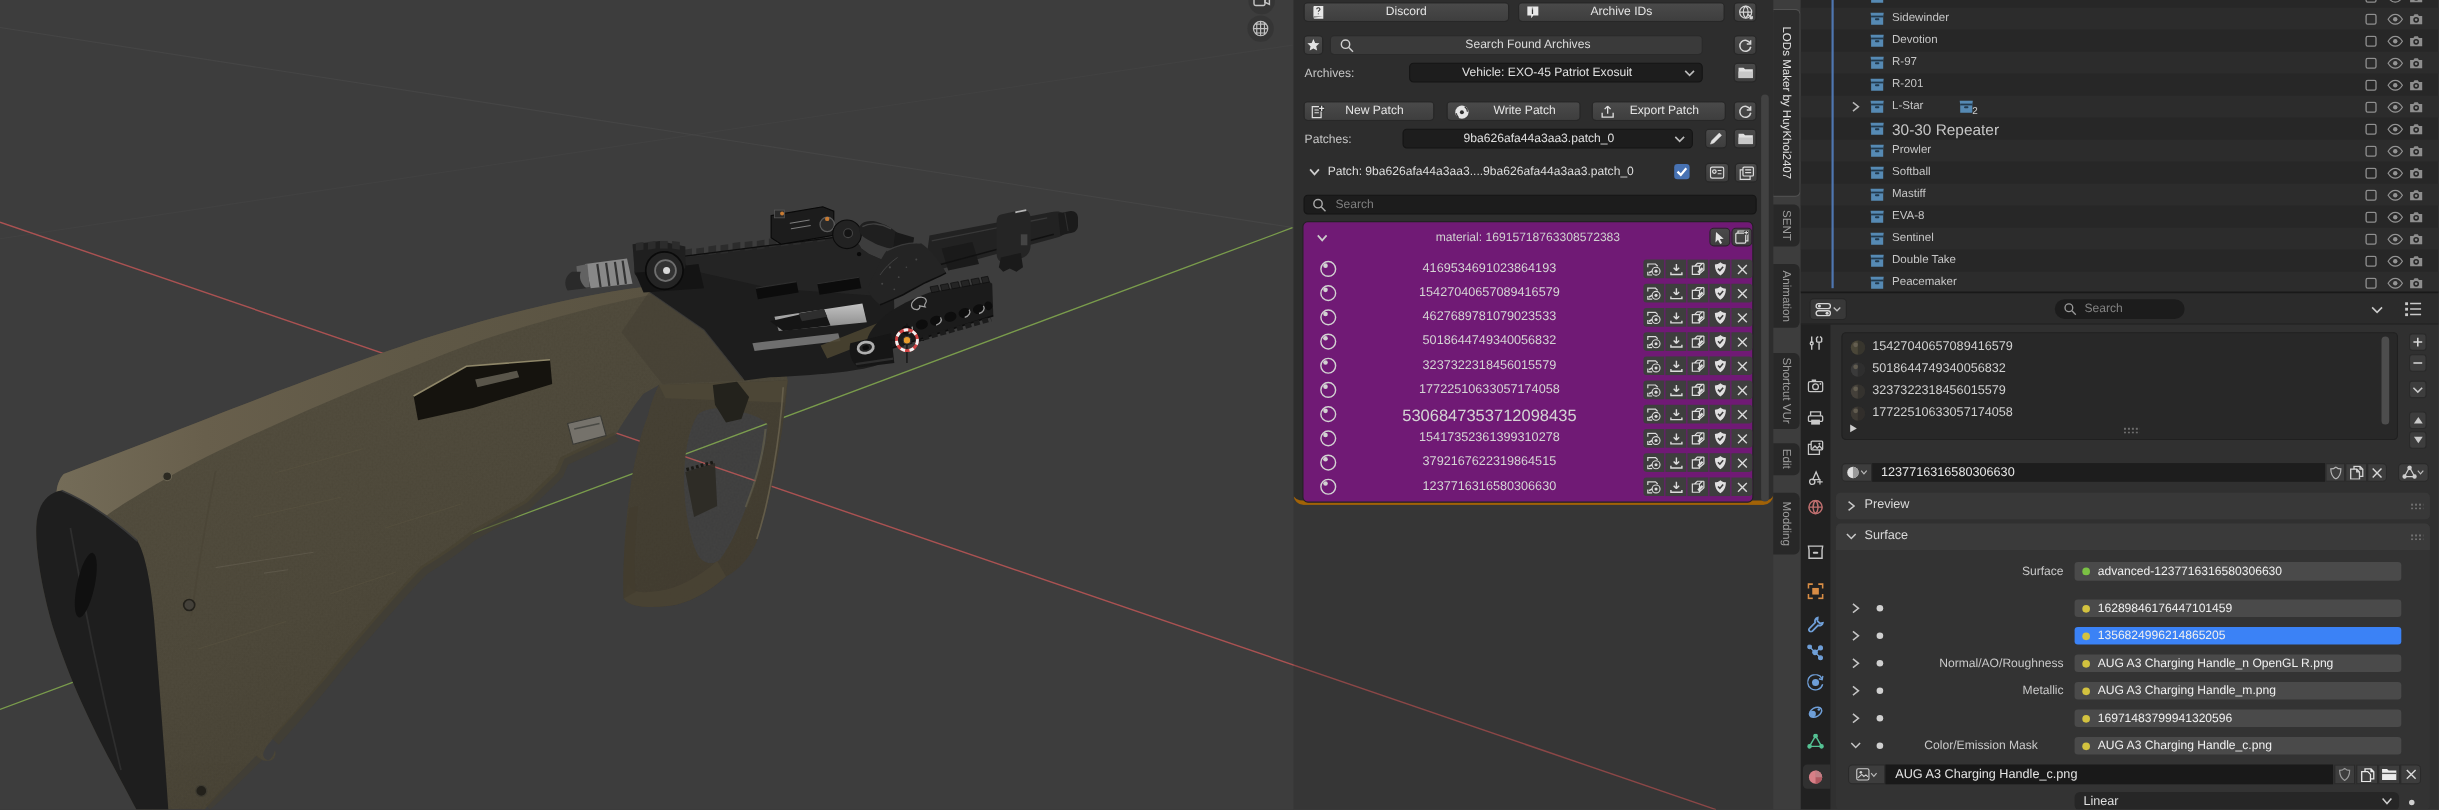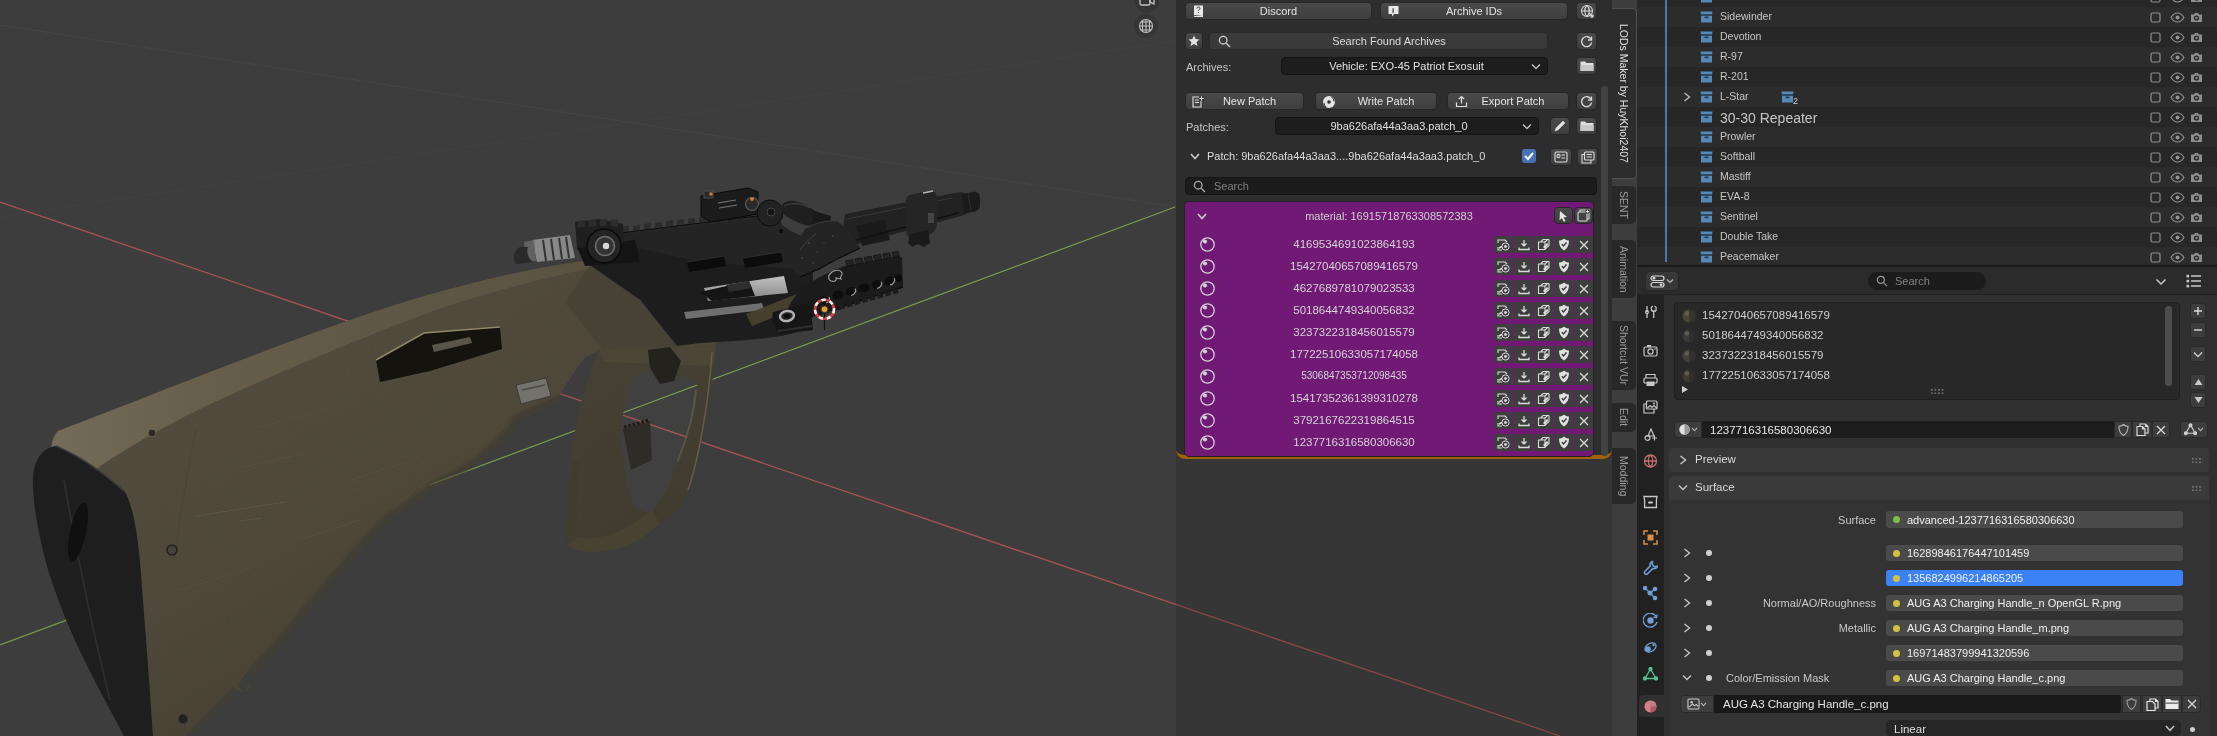--- a/index.html
+++ b/index.html
@@ -617,21 +617,21 @@
                 <path d="M1,1 L9,9 M9,1 L1,9" stroke="#d8d8d8" stroke-width="1.3"></path>
               </svg>
             </div>
  </div>
 </div>
 <div class="abs" style="left:0;top:166.0px;width:410px;height:17px">
  <svg width="17" height="17" viewBox="0 0 17 17" class="abs" style="left:14px;top:0">
             <circle cx="8.5" cy="8.5" r="6.7" fill="none" stroke="#d2d2d2" stroke-width="1.3"></circle>
             <circle cx="6" cy="5.5" r="2.1" fill="#d2d2d2"></circle>
           </svg>
- <div class="abs" style="left:29px;top:2px;width:280px;text-align:center;color:#d4d4d4;font-size:10px">5306847353712098435</div>
+ <div class="abs" style="left:29px;top:2px;width:280px;text-align:center;color:#d4d4d4;font-size:15px">5306847353712098435</div>
  <div class="abs" style="left:309px;top:0;width:99px;height:17px;display:flex;gap:1px">
   <div style="flex:1;background:#3e3e3e;border-radius:3px 0 0 3px;display:flex;align-items:center;justify-content:center">
               <svg width="13" height="12" viewBox="0 0 13 12" fill="none" stroke="#dcdcdc" stroke-width="1">
                 <path d="M1,4 L1,1 L8,1 L10,3 M1,8 L1,11 L5,11" stroke-width="1.1"></path>
                 <circle cx="8.5" cy="7.5" r="3.6"></circle>
                 <circle cx="8.5" cy="7.5" r="1.4" fill="#dcdcdc" stroke="none"></circle>
                 <path d="M5,7.5 L2,9" stroke-width="1.4"></path>
               </svg>
             </div>
   <div style="flex:1;background:#3e3e3e;display:flex;align-items:center;justify-content:center">
@@ -1353,21 +1353,21 @@
       </svg>
 <span class="abs" style="left:69px;top:383px;width:6px;height:6px;border-radius:50%;background:#d0d0d0"></span>
 <div class="abs" style="left:249px;top:378px;width:297px;height:16px;background:#4a4a4a;border-radius:3px;display:flex;align-items:center">
 <span style="width:7px;height:7px;border-radius:50%;background:#d3c23f;margin-left:7px"></span>
 <span style="margin-left:7px;color:#f0f0f0;font-size:11px">16971483799941320596</span>
       </div>
 <svg width="10" height="8" viewBox="0 0 10 8" class="abs" style="left:45px;top:407px">
         <path d="M1,1.5 L5,5.5 L9,1.5" stroke="#c4c4c4" stroke-width="1.4" fill="none"></path>
       </svg>
 <span class="abs" style="left:69px;top:408px;width:6px;height:6px;border-radius:50%;background:#d0d0d0"></span>
-<div class="abs" style="left:89px;top:405px;width:150px;text-align:left;color:#c9c9c9;font-size:11px">Color/Emission Mask</div>
+<div class="abs" style="left:89px;top:405px;width:150px;text-align:center;color:#c9c9c9;font-size:11px">Color/Emission Mask</div>
 <div class="abs" style="left:249px;top:403px;width:297px;height:16px;background:#4a4a4a;border-radius:3px;display:flex;align-items:center">
 <span style="width:7px;height:7px;border-radius:50%;background:#d3c23f;margin-left:7px"></span>
 <span style="margin-left:7px;color:#f0f0f0;font-size:11px">AUG A3 Charging Handle_c.png</span>
       </div>
 <div class="abs" style="left:43px;top:428px;width:34px;height:18px;background:#3d3d3d;border:1px solid #2a2a2a;border-radius:4px 0 0 4px;display:flex;align-items:center;justify-content:center">
 <svg width="13" height="12" viewBox="0 0 14 13" fill="none" stroke="#d0d0d0" stroke-width="1.1">
           <rect x="1" y="1" width="12" height="11" rx="1.5"></rect>
           <circle cx="5" cy="4.5" r="1.3" fill="#d0d0d0" stroke="none"></circle>
           <path d="M2,10 L6,6.5 L8,8.5 L10,7 L12,9"></path>
         </svg>

